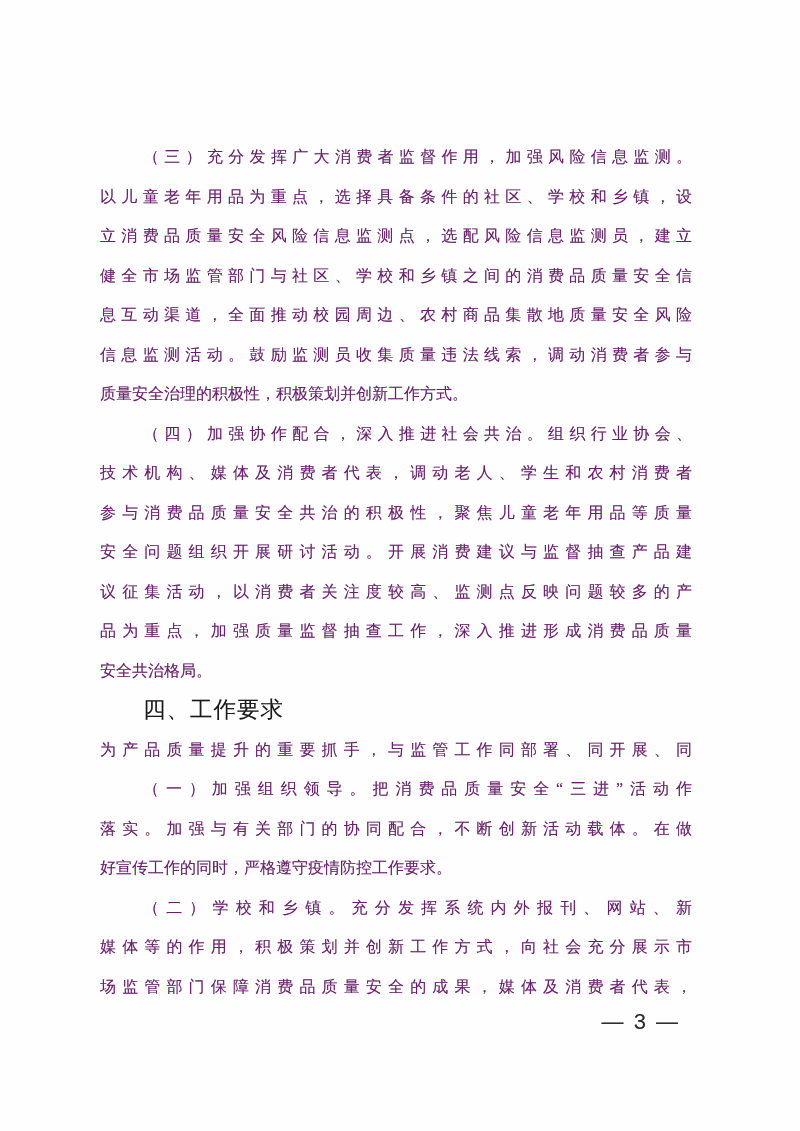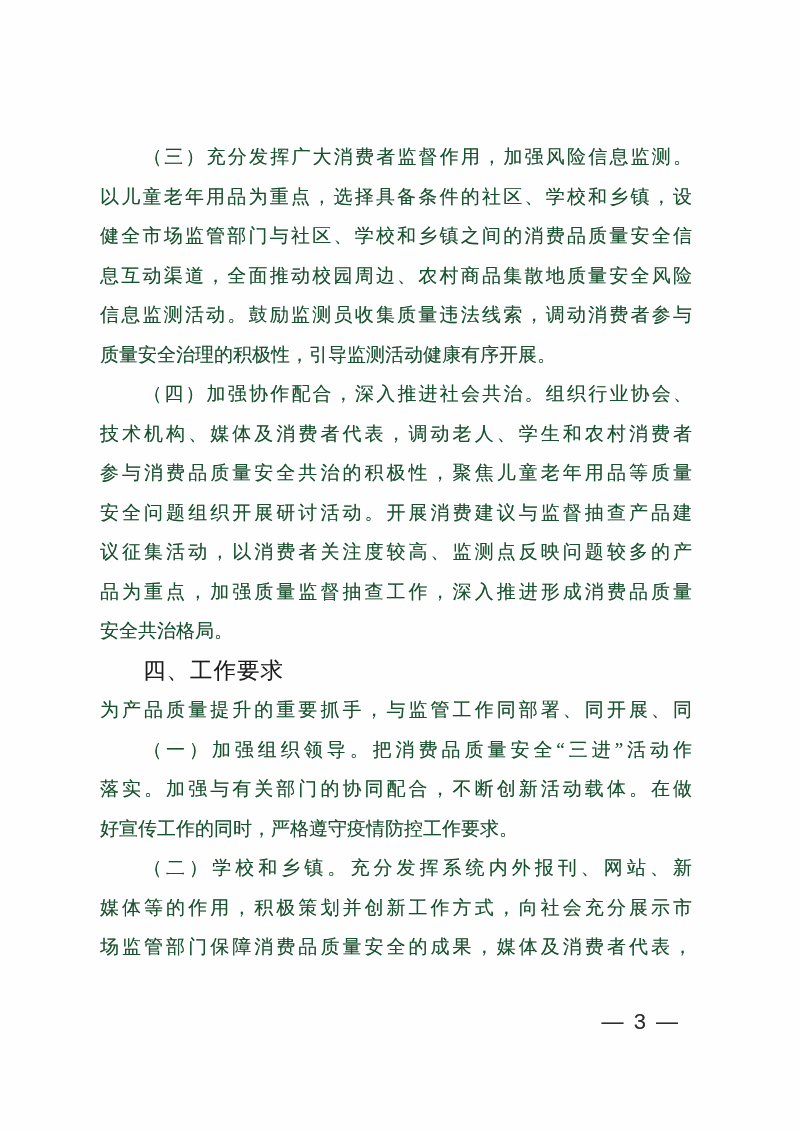--- a/index.html
+++ b/index.html
@@ -21,24 +21,24 @@
     height: 1131px;
     background: #fefefe;
   }
   .text-block {
     position: absolute;
     left: 100px;
     top: 137px;
     width: 592px;
   }
   .line {
-    font-size: 19px;
+    font-size: 16px;
     line-height: 39.5px;
     height: 39.5px;
-    color: #14532d;
+    color: #701a75;
     text-align: justify;
     text-align-last: justify;
     text-justify: inter-character;
     white-space: nowrap;
     text-shadow: 0 0 0.5px rgba(70,70,70,0.45);
   }
   .line.first {
     text-indent: 43px;
   }
   .line.last {
@@ -66,24 +66,25 @@
     text-shadow: 0 0 0.5px rgba(70,70,70,0.4);
   }
 </style>
 </head>
 <body>
 
 <div class="page">
   <div class="text-block">
       <div class="line first">（三）充分发挥广大消费者监督作用，加强风险信息监测。</div>
       <div class="line body">以儿童老年用品为重点，选择具备条件的社区、学校和乡镇，设</div>
+      <div class="line body">立消费品质量安全风险信息监测点，选配风险信息监测员，建立</div>
       <div class="line body">健全市场监管部门与社区、学校和乡镇之间的消费品质量安全信</div>
       <div class="line body">息互动渠道，全面推动校园周边、农村商品集散地质量安全风险</div>
       <div class="line body">信息监测活动。鼓励监测员收集质量违法线索，调动消费者参与</div>
-      <div class="line last">质量安全治理的积极性，引导监测活动健康有序开展。</div>
+      <div class="line last">质量安全治理的积极性，积极策划并创新工作方式。</div>
       <div class="line first">（四）加强协作配合，深入推进社会共治。组织行业协会、</div>
       <div class="line body">技术机构、媒体及消费者代表，调动老人、学生和农村消费者</div>
       <div class="line body">参与消费品质量安全共治的积极性，聚焦儿童老年用品等质量</div>
       <div class="line body">安全问题组织开展研讨活动。开展消费建议与监督抽查产品建</div>
       <div class="line body">议征集活动，以消费者关注度较高、监测点反映问题较多的产</div>
       <div class="line body">品为重点，加强质量监督抽查工作，深入推进形成消费品质量</div>
       <div class="line last">安全共治格局。</div>
       <div class="line heading">四、工作要求</div>
       <div class="line body">为产品质量提升的重要抓手，与监管工作同部署、同开展、同</div>
       <div class="line first">（一）加强组织领导。把消费品质量安全“三进”活动作</div>

